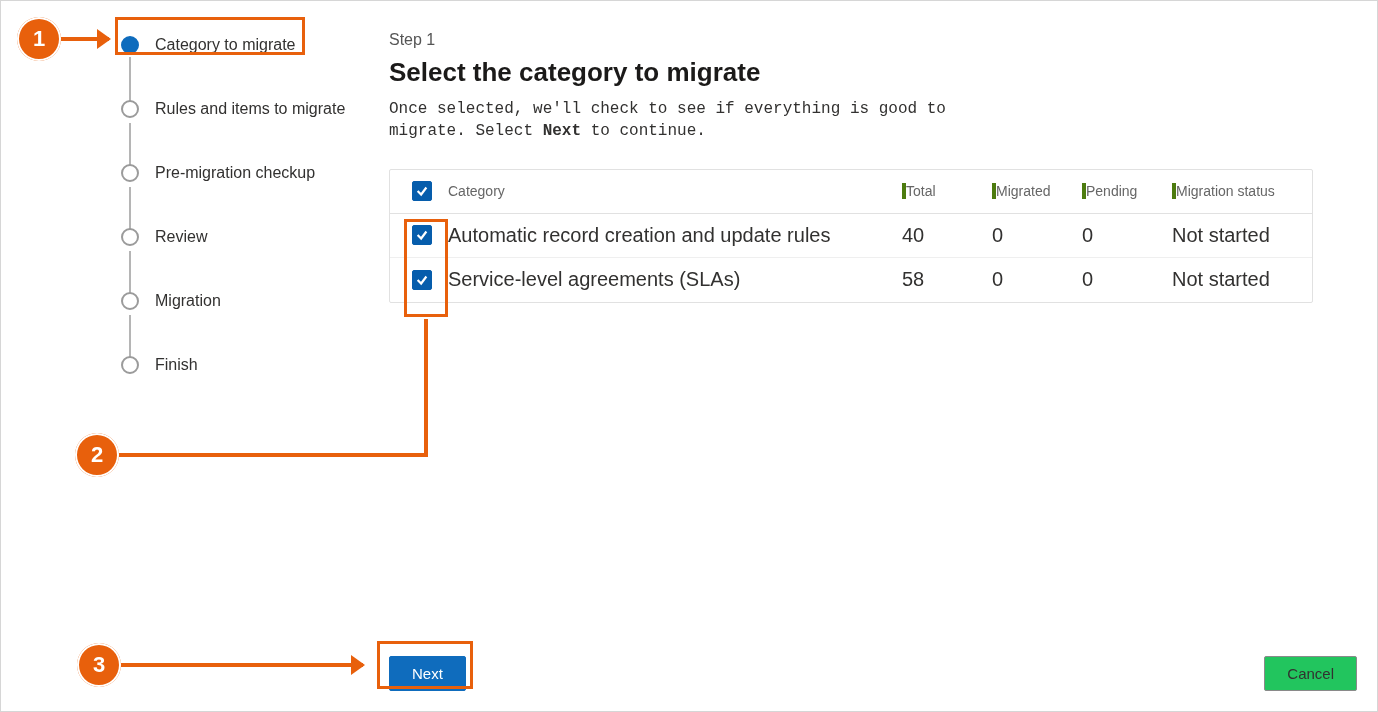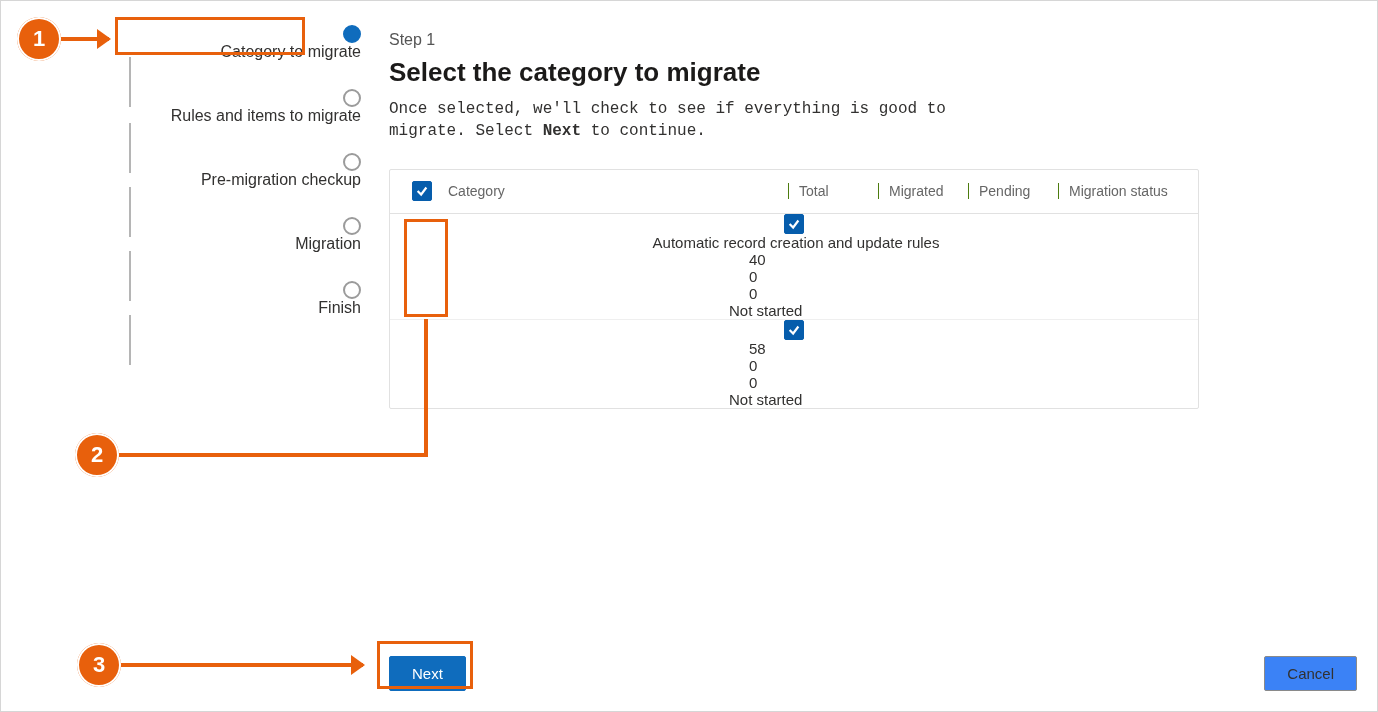--- a/index.html
+++ b/index.html
@@ -1,58 +1,58 @@
 <!DOCTYPE html>
 <html><head>
 <meta charset="utf-8">
 <style>
   * { box-sizing: border-box; margin: 0; padding: 0; }
   html, body { width: 1378px; height: 712px; font-family: "Segoe UI", Arial, sans-serif; background: #ffffff; color: #323130; }
   .page { position: relative; width: 1378px; height: 712px; border: 1px solid #d6d6d6; overflow: hidden; }
 
   
   .stepper { position: absolute; left: 120px; top: 24px; width: 240px; }
-  .step { display: flex; align-items: flex-end; height: 40px; position: relative; flex-direction: column; }
+  .step { display: flex; align-items: center; height: 40px; position: relative; }
   .step + .step { margin-top: 24px; }
   .step-dot { width: 18px; height: 18px; border-radius: 50%; background: #ffffff; border: 2px solid #9b9b9b; flex-shrink: 0; position: relative; z-index: 2; }
   .step.current .step-dot { background: #0f6cbd; border-color: #0f6cbd; }
   .step-label { margin-left: 16px; font-size: 16px; color: #323130; }
   .connector { position: absolute; left: 128px; width: 2px; background: #b5b5b5; z-index: 1; }
   .c1 { top: 56px; height: 50px; }
   .c2 { top: 122px; height: 50px; }
   .c3 { top: 186px; height: 50px; }
   .c4 { top: 250px; height: 50px; }
   .c5 { top: 314px; height: 50px; }
 
   
   .main { position: absolute; left: 388px; top: 30px; right: 40px; }
   .step-num { font-size: 16px; color: #555; margin-bottom: 8px; }
   .step-title { font-size: 26px; font-weight: 600; margin-bottom: 10px; color: #1b1a19; }
   .step-desc { font-size: 16px; color: #323130; margin-bottom: 26px; max-width: 560px; line-height: 1.4; font-family: Liberation Mono, monospace; }
   .step-desc b { font-weight: 600; }
 
-  .grid { border: 1px solid #e1e1e1; border-radius: 2px; width: 810px; }
+  .grid { border: 1px solid #e1e1e1; border-radius: 2px; width: 924px; }
   .grid-header, .grid-row { display: flex; align-items: center; min-height: 44px; padding: 0 10px; }
   .grid-header { border-bottom: 1px solid #e1e1e1; font-size: 14px; color: #666; }
-  .grid-row { border-bottom: 1px solid #efefef; font-size: 15px; flex-direction: column; }
+  .grid-row { border-bottom: 1px solid #efefef; font-size: 20px; }
   .grid-row:last-child { border-bottom: none; }
   .col-check { width: 44px; display:flex; justify-content:center; }
   .col-cat { flex: 1 1 auto; padding-left: 4px; }
   .col-num { width: 90px; text-align: left; }
   .col-status { width: 130px; text-align: left; }
-  .hdr-sep { border-left: 1px solid #4d7c0f; padding-left: 10px; }
+  .hdr-sep { border-left: 4px solid #4d7c0f; }
 
   .cbx { width: 20px; height: 20px; background: #065dac; border: 1px solid #065dac; border-radius: 2px; display: flex; align-items: center; justify-content: center; cursor: pointer; }
   .cbx svg { width: 14px; height: 14px; stroke: #fff; stroke-width: 2.5; fill: none; }
 
   
   .footer { position: absolute; left: 388px; right: 20px; bottom: 20px; display:flex; align-items:center; }
   .btn { font-size: 15px; padding: 8px 22px; border-radius: 2px; cursor: pointer; border: 1px solid transparent; }
   .btn-primary { background: #0f6cbd; color: #fff; border-color: #0f6cbd; }
-  .btn-secondary { background: #3b82f6; color: #323130; border: 1px solid #8a8a8a; margin-left: auto; }
+  .btn-secondary { background: #22c55e; color: #323130; border: 1px solid #8a8a8a; margin-left: auto; }
 
   
   .ann-badge { position: absolute; width: 44px; height: 44px; border-radius: 50%; background: #e8600c; color: #fff; font-size: 22px; font-weight: 700; display:flex; align-items:center; justify-content:center; z-index: 20; box-shadow: 0 0 0 2px #fff inset; }
   .ann-box { position: absolute; border: 3px solid #e8600c; z-index: 15; pointer-events: none; }
   .ann-arrow-h { position: absolute; height: 4px; background: #e8600c; z-index: 18; }
   .ann-arrow-h::after { content:""; position:absolute; right:-2px; top:-8px; border-left: 14px solid #e8600c; border-top: 10px solid transparent; border-bottom: 10px solid transparent; }
   .ann-arrow-v { position: absolute; width: 4px; background: #e8600c; z-index: 18; }
   .ann-corner-h { position:absolute; height:4px; background:#e8600c; z-index:18; }
 </style>
 </head>
@@ -71,20 +71,24 @@
       <span class="step-dot"></span>
       <span class="step-label">Category to migrate</span>
     </div>
     <div class="step">
       <span class="step-dot"></span>
       <span class="step-label">Rules and items to migrate</span>
     </div>
     <div class="step">
       <span class="step-dot"></span>
       <span class="step-label">Pre-migration checkup</span>
+    </div>
+    <div class="step">
+      <span class="step-dot"></span>
+      <span class="step-label">Review</span>
     </div>
     <div class="step">
       <span class="step-dot"></span>
       <span class="step-label">Migration</span>
     </div>
     <div class="step">
       <span class="step-dot"></span>
       <span class="step-label">Finish</span>
     </div>
   </nav>
@@ -128,20 +132,21 @@
       </div>
 
       <div class="grid-row">
         <div class="col-check">
           <span class="cbx">
             <svg viewBox="0 0 16 16">
                 <polyline points="3,8 7,12 13,4"></polyline>
               </svg>
           </span>
         </div>
+        <div class="col-cat">Service-level agreements (SLAs)</div>
         <div class="col-num">58</div>
         <div class="col-num">0</div>
         <div class="col-num">0</div>
         <div class="col-status">Not started</div>
       </div>
     </div>
   </section>
 
   <div class="footer">
     <button class="btn btn-primary">Next</button>

